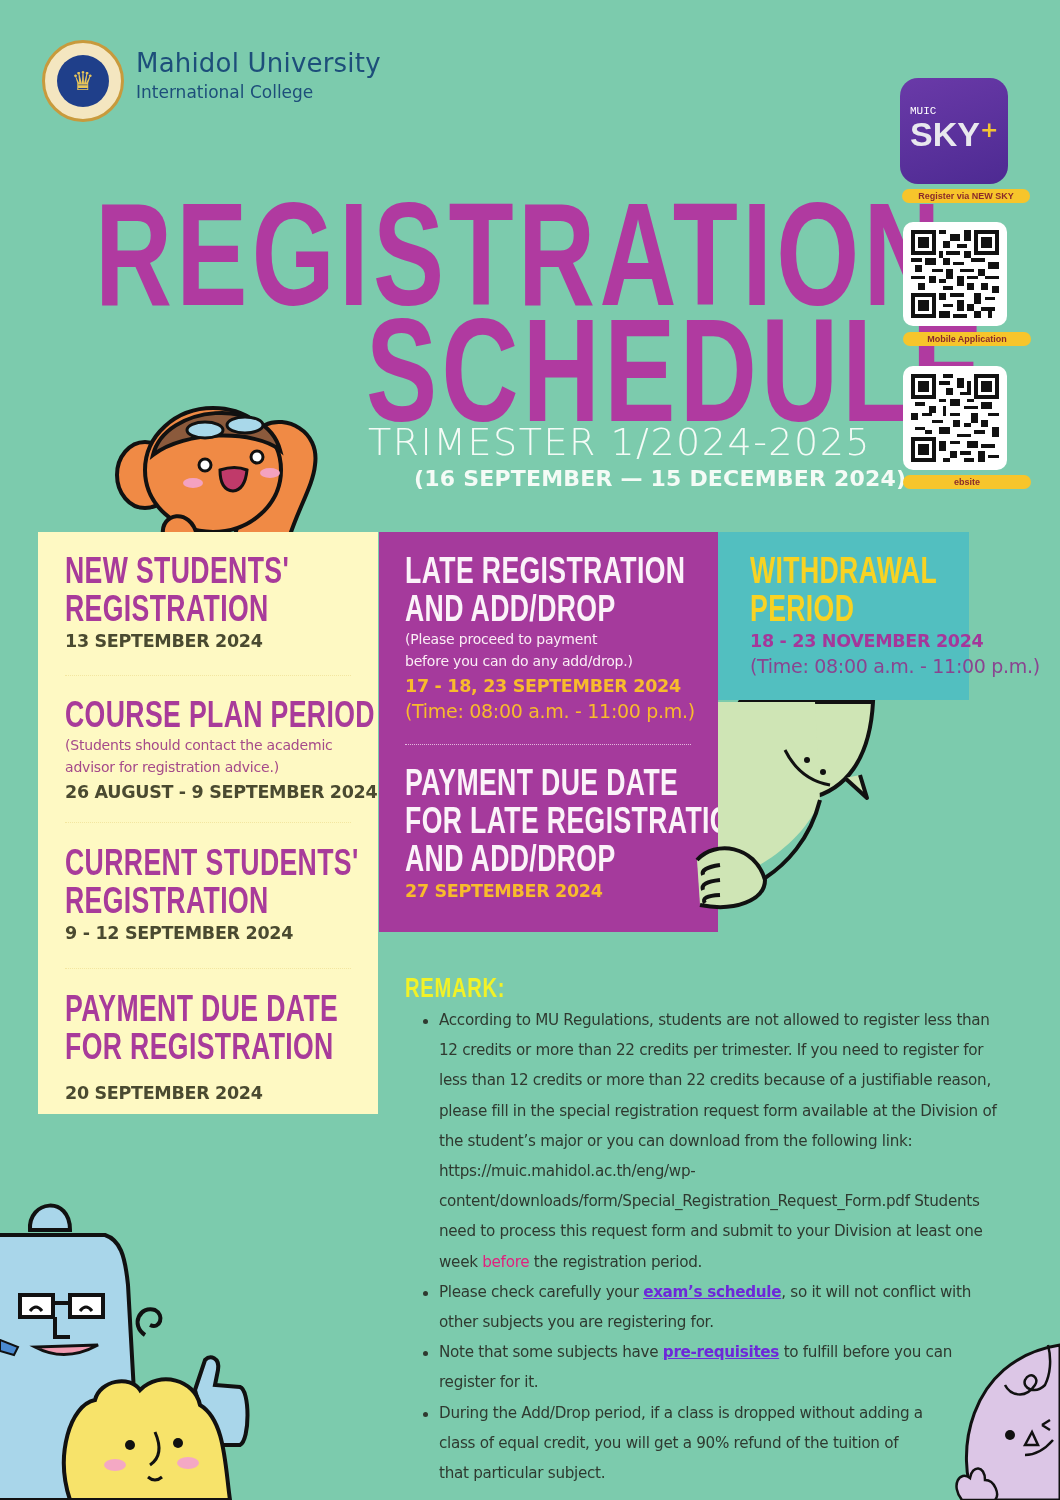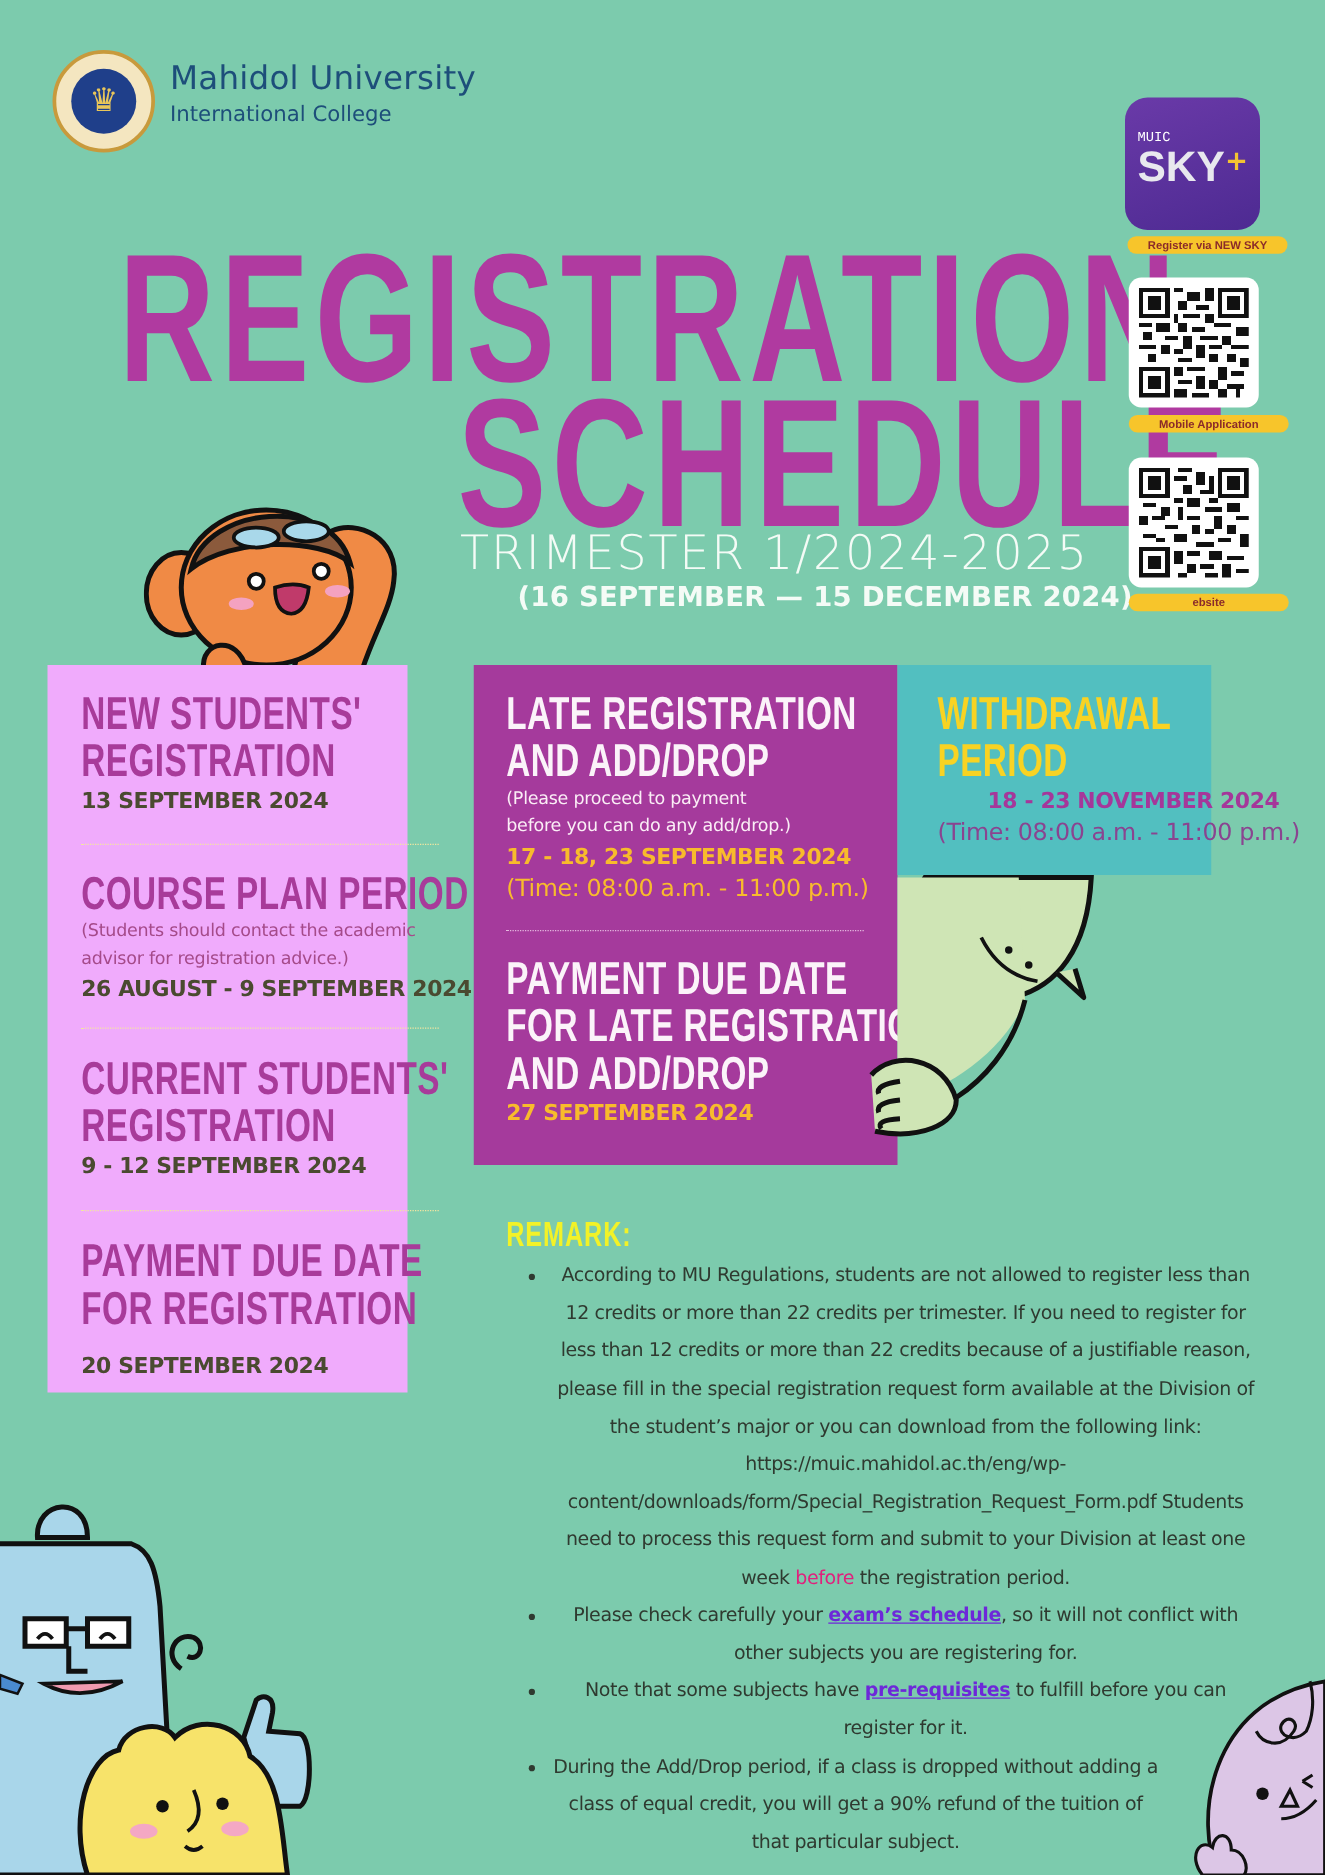--- a/index.html
+++ b/index.html
@@ -61,21 +61,21 @@
     background: #f7c52b; color: #8a2a2a; border-radius: 8px;
     font-family: "Liberation Sans", sans-serif; font-weight: bold; font-size: 9px;
     text-align: center; height: 14px; line-height: 14px; width: 128px;
   }
   .qr {
     width: 104px; height: 104px; background: #fff; border-radius: 10px; padding: 8px;
   }
   .qr svg { width: 100%; height: 100%; display: block; }
 
   
-  .box-yellow { left: 38px; top: 532px; width: 288px; height: 582px; background: #f0abfc; }
+  .box-yellow { left: 38px; top: 532px; width: 340px; height: 582px; background: #fef9c3; }
   .box-purple { left: 379px; top: 532px; width: 339px; height: 400px; background: #a53a9c; }
   .box-teal { left: 718px; top: 532px; width: 251px; height: 168px; background: #52bfc0; }
 
   .head {
     font-family: "Liberation Sans", sans-serif; font-weight: bold;
     font-size: 37px; line-height: 38px; transform: scaleX(0.72); transform-origin: left top;
     white-space: nowrap; letter-spacing: 0.5px;
   }
   .y .head { color: #a83b9a; }
   .p .head { color: #fbf3f9; }
@@ -98,21 +98,21 @@
   .p .dots { border-color: #e3b8de; }
 
   
   .remark-title {
     left: 405px; top: 972px; color: #f2f227;
     font-family: "Liberation Sans", sans-serif; font-weight: bold; font-size: 28px;
     transform: scaleX(0.72); transform-origin: left top; letter-spacing: 1px;
   }
   .remarks {
     left: 420px; top: 1005px; width: 590px; color: #2f3a30;
-    font-size: 15.2px; line-height: 30.2px; list-style: none; letter-spacing: -0.3px; text-align: center;
+    font-size: 15.2px; line-height: 30.2px; list-style: none; letter-spacing: -0.3px;
   }
   .remarks li { position: relative; padding-left: 19px; }
   .remarks li::before {
     content: ""; position: absolute; left: 3px; top: 14px; width: 5px; height: 5px;
     border-radius: 50%; background: #2f3a30;
   }
   .pink { color: #e0217d; }
   .pink-u { color: #6d28d9; text-decoration: underline; font-weight: bold; }
 </style>
 </head>
@@ -240,21 +240,21 @@
   <path d="M25 165 Q5 168 8 175 M25 180 Q5 182 8 190 M25 195 Q5 196 10 203" fill="none" stroke="#111" stroke-width="4"></path>
   <path d="M90 50 Q105 80 135 85" fill="none" stroke="#111" stroke-width="3"></path>
   <circle cx="112" cy="60" r="3" fill="#111"></circle>
   <circle cx="128" cy="72" r="3" fill="#111"></circle>
 </svg>
 
 <div class="abs box-teal t">
   <div class="abs" style="left:32px; top:20px;">
     <div class="head">WITHDRAWAL</div>
     <div class="head">PERIOD</div>
-    <div class="date" style="margin-top:3px;margin-left:40px;">18 - 23 NOVEMBER 2024</div>
+    <div class="date" style="margin-top:3px;">18 - 23 NOVEMBER 2024</div>
     <div class="time" style="margin-top:4px;">(Time: 08:00 a.m. - 11:00 p.m.)</div>
   </div>
 </div>
 
 <div class="abs remark-title">REMARK:</div>
 <ul class="abs remarks">
   <li>
     <span>According to MU Regulations, students are not allowed to register less than 12 credits or more than 22 credits per trimester. If you need to register for less than 12 credits or more than 22 credits because of a justifiable reason, please fill in the special registration request form available at the Division of the student’s major or you can download from the following link: https://muic.mahidol.ac.th/eng/wp-content/downloads/form/Special_Registration_Request_Form.pdf  Students need to process this request form and submit to your Division at least one week </span><span class="pink">before</span><span> the registration period.</span>
   </li>
   <li>

